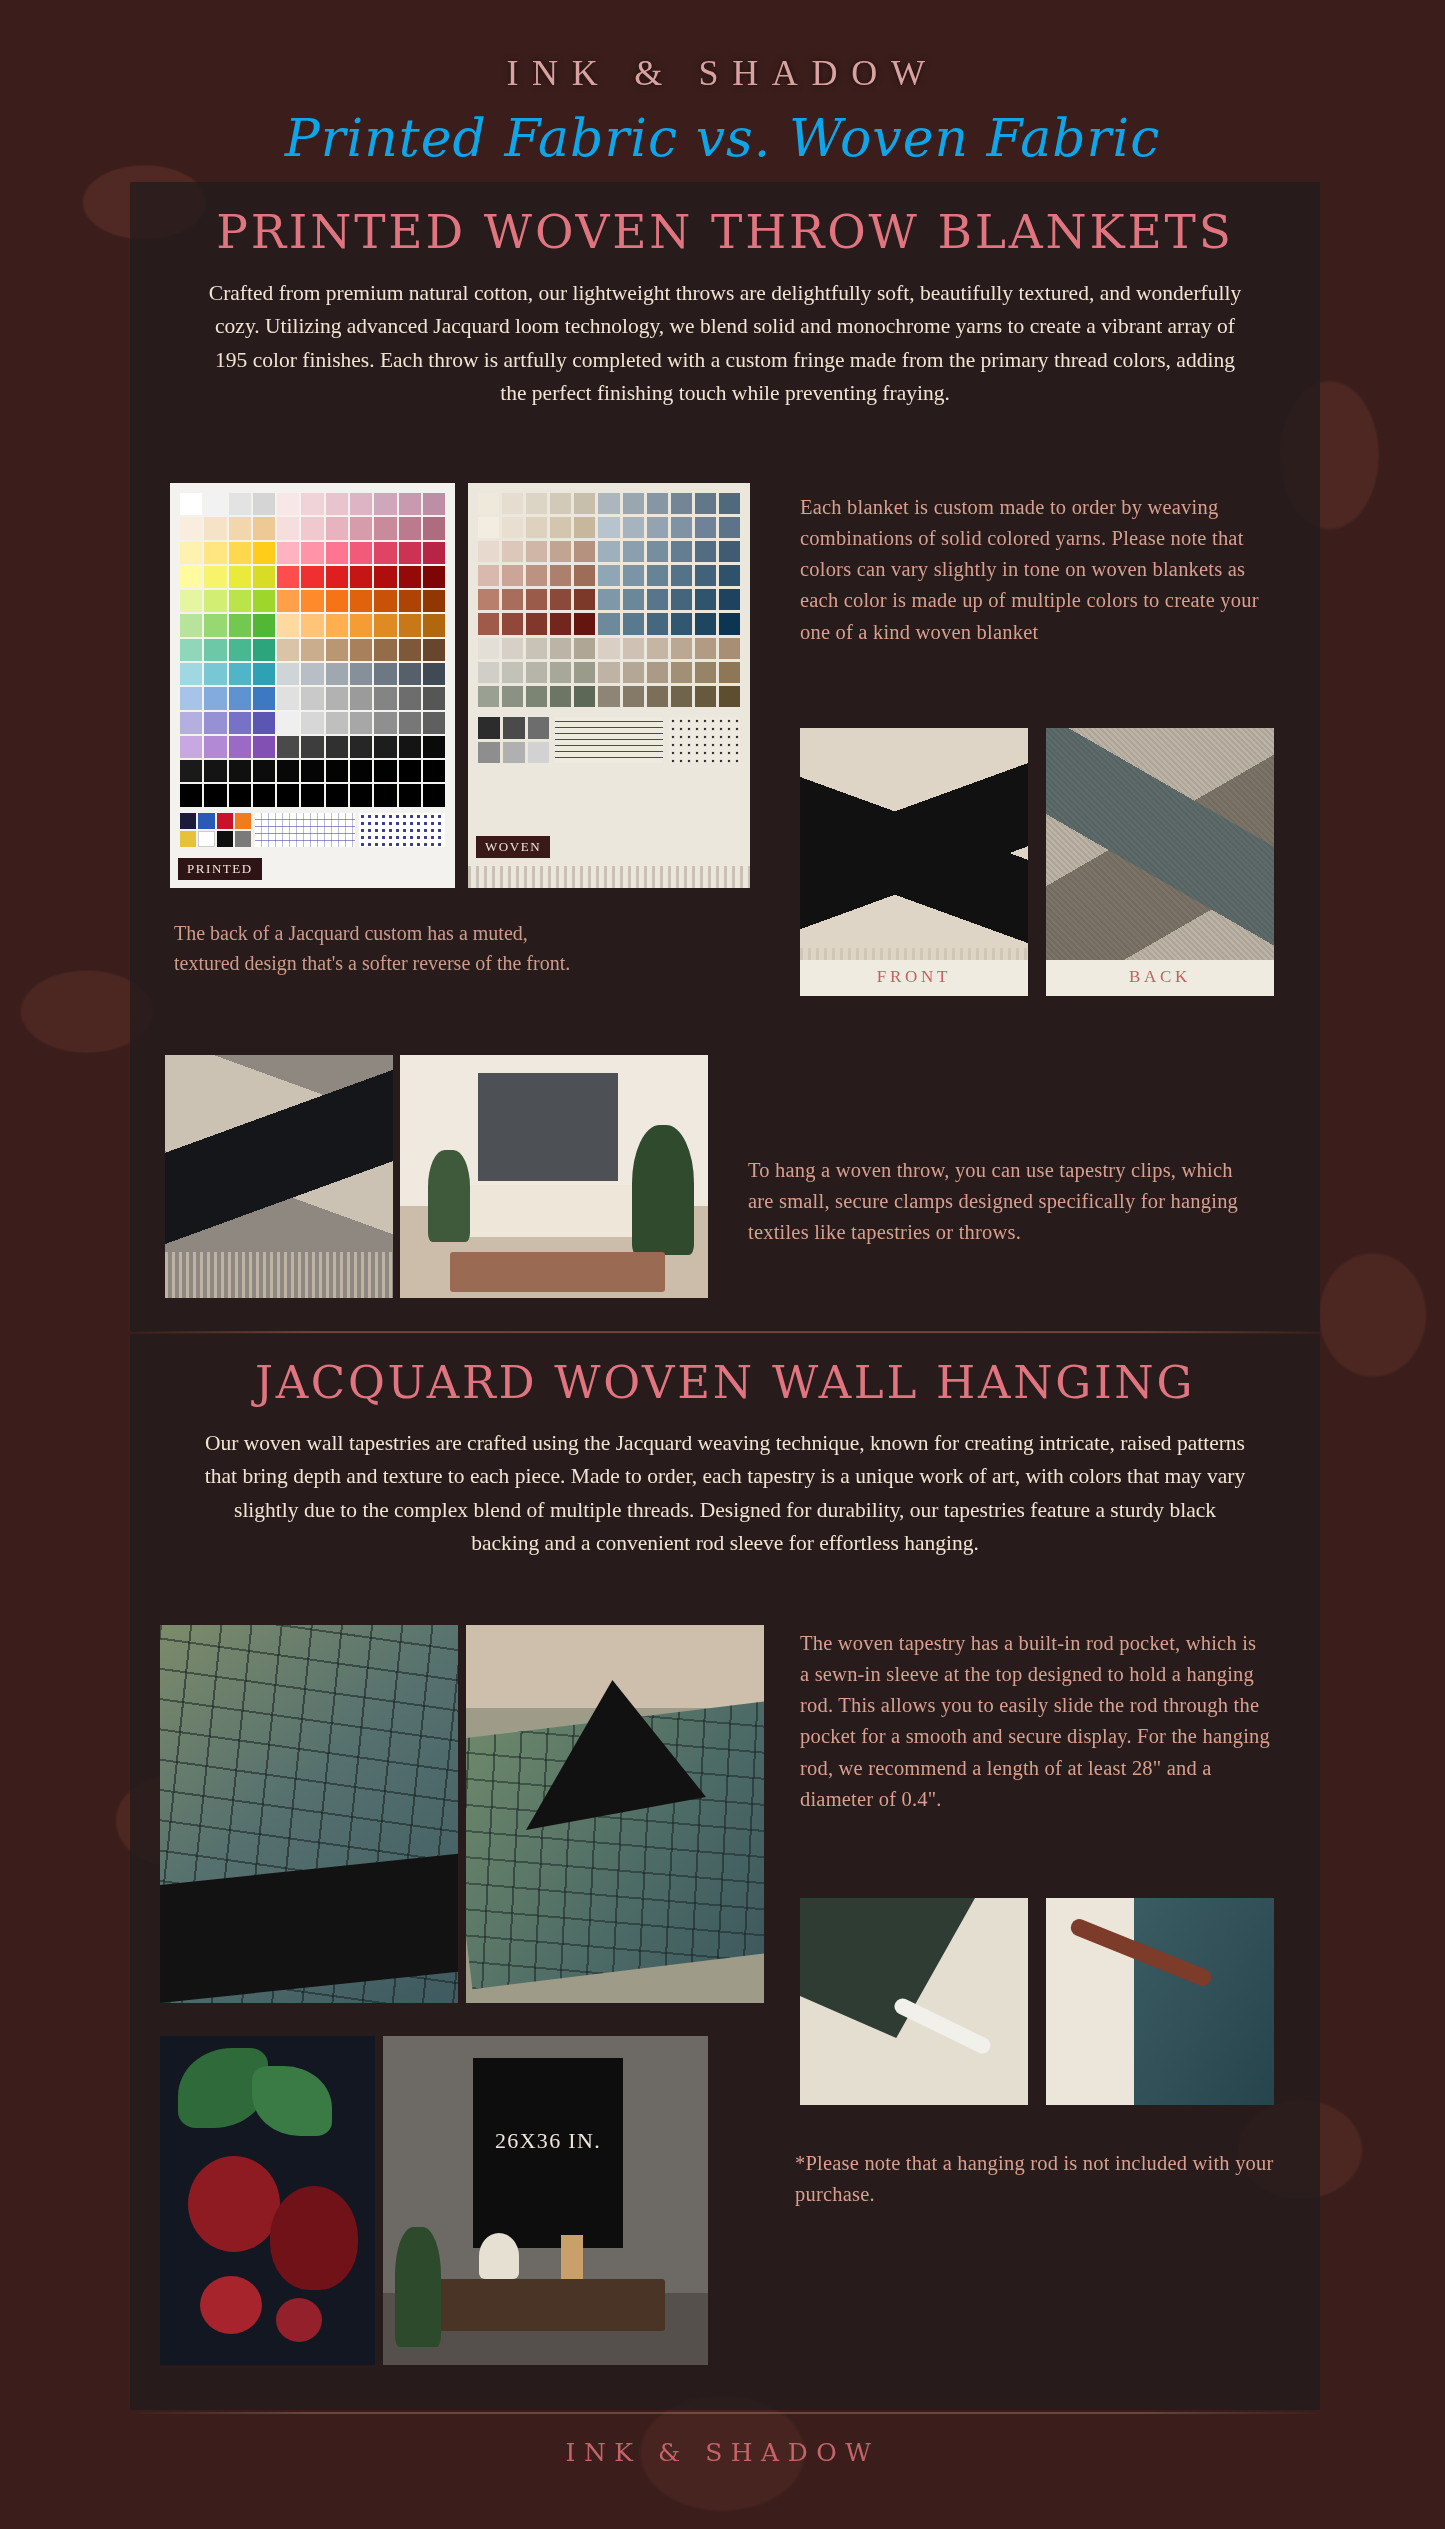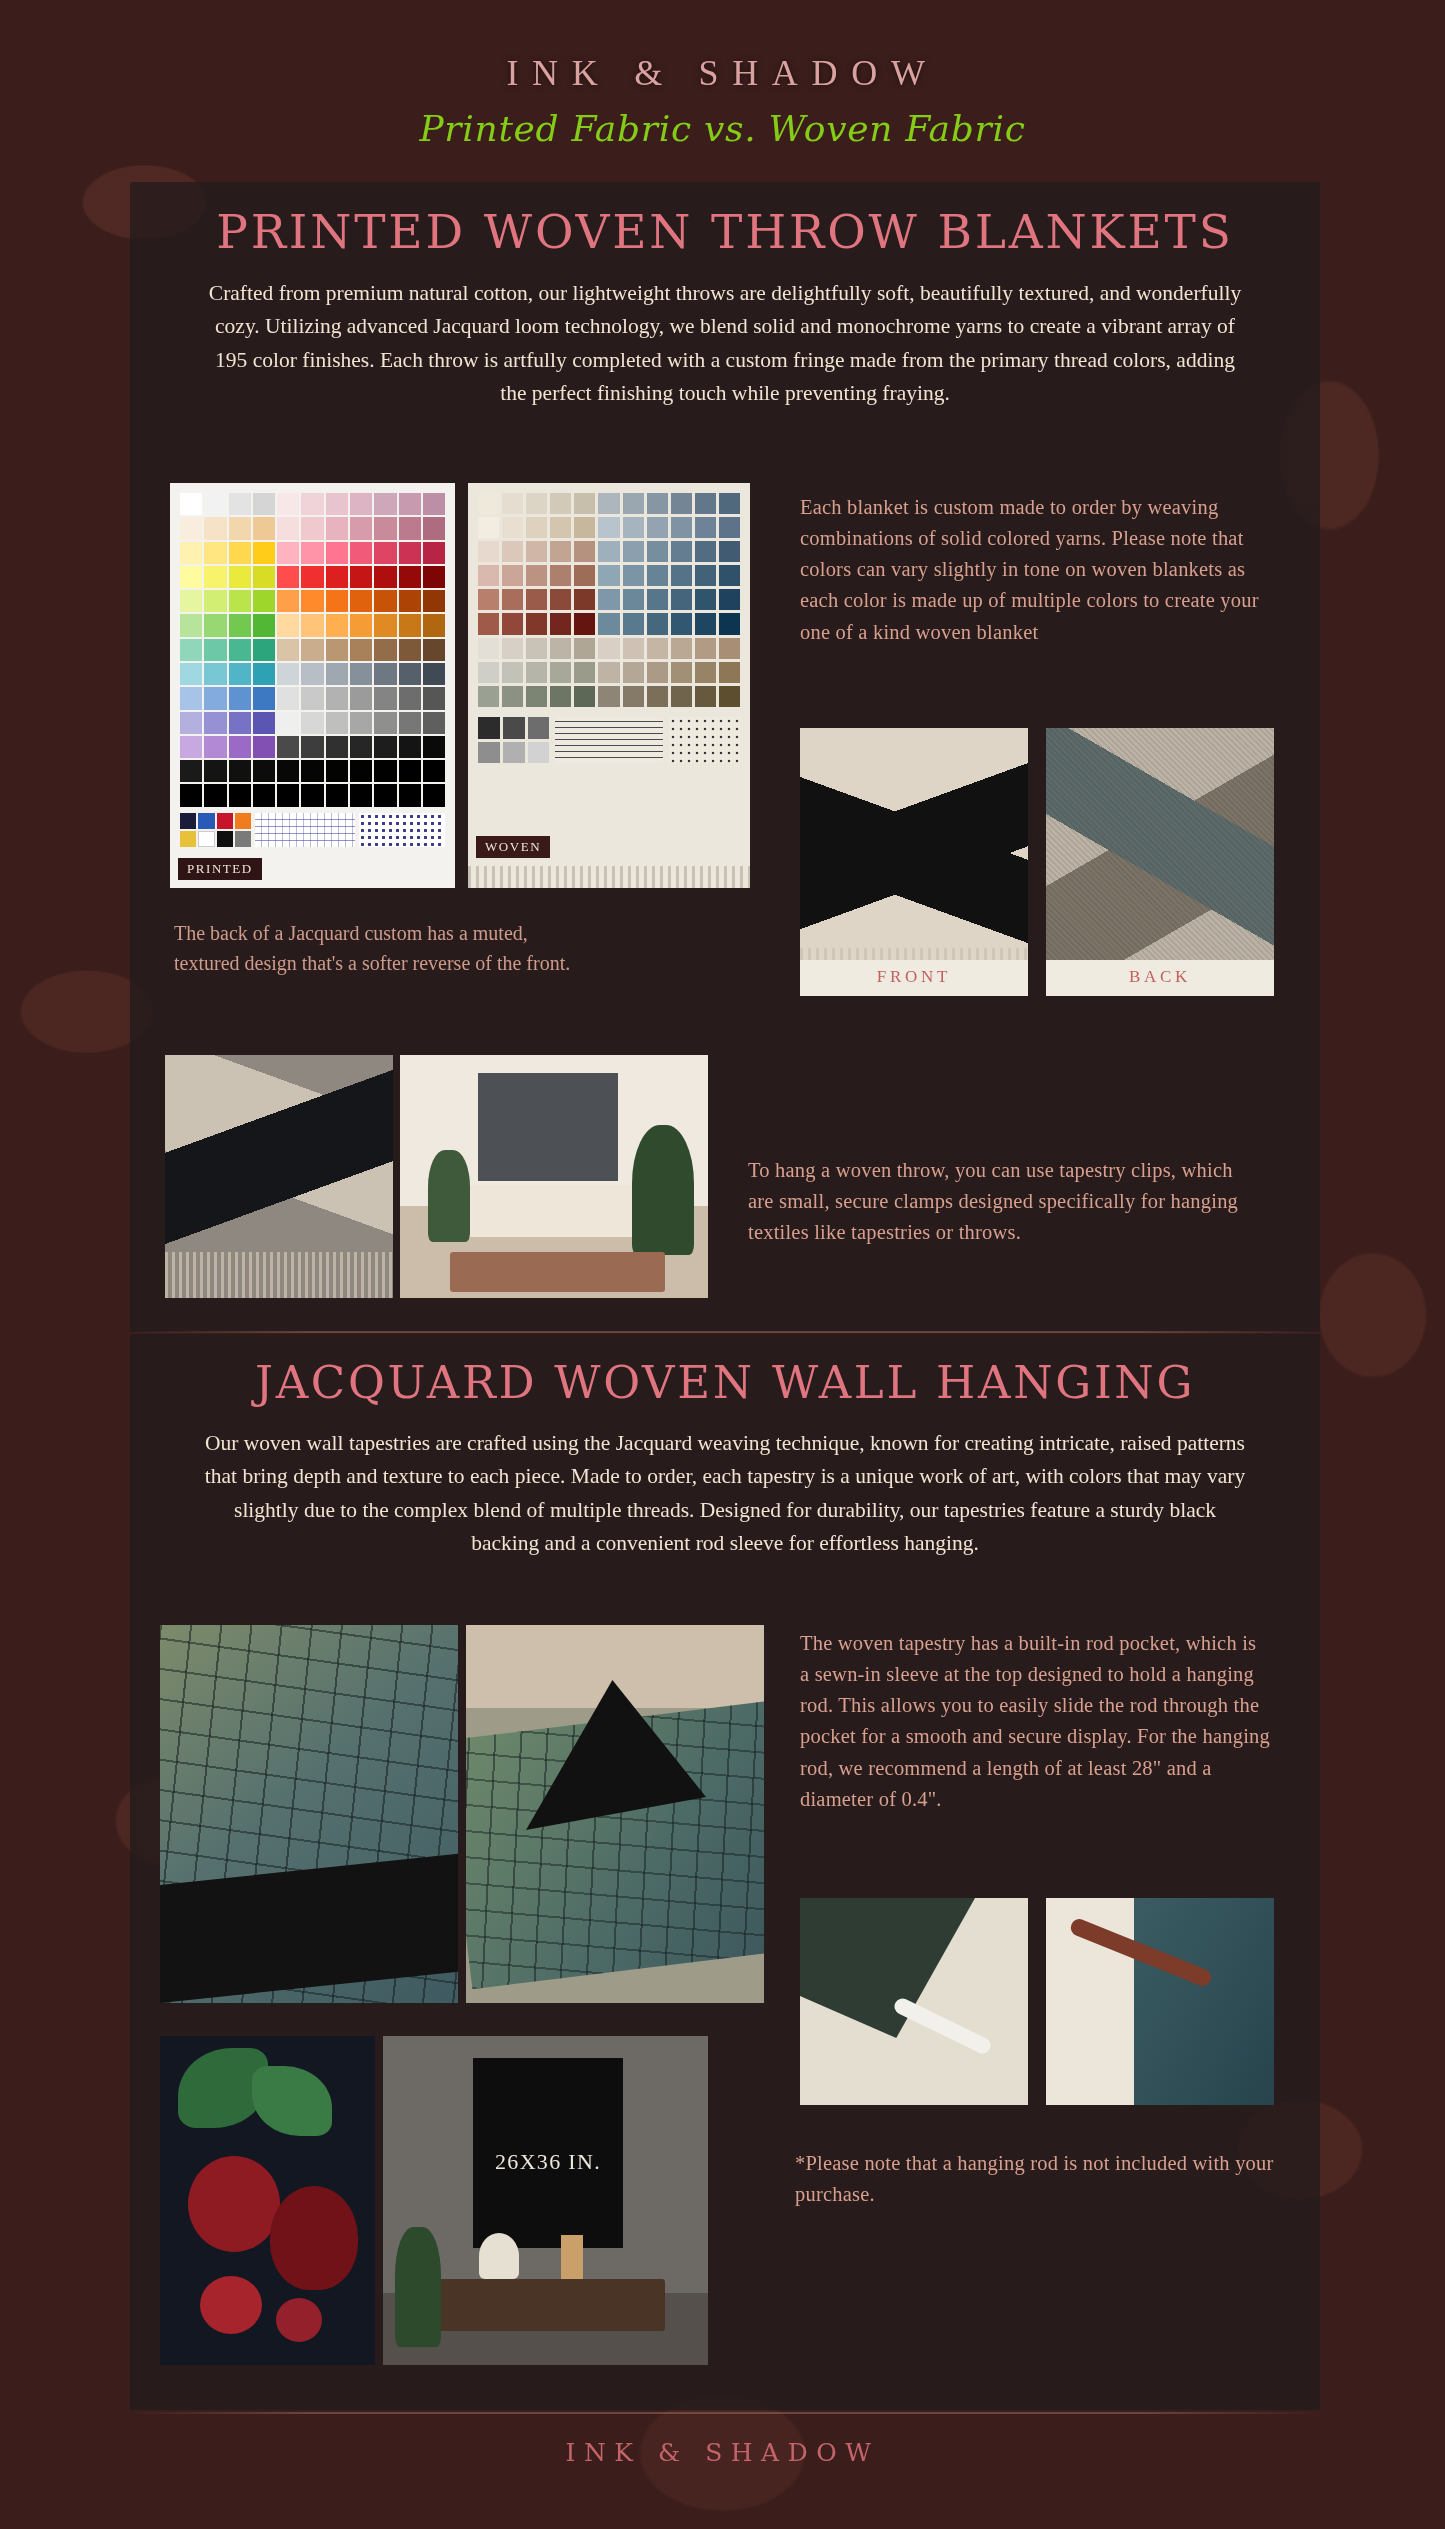--- a/index.html
+++ b/index.html
@@ -28,21 +28,21 @@
   }
   .page { position:relative; width:1445px; height:2529px; }
 
   .header { text-align:center; padding-top:52px; }
   .brand-top {
     color:#d9a1a0; letter-spacing:.38em; font-size:36px;
     font-family:"Liberation Serif", serif; font-weight:400;
     text-shadow:0 0 6px rgba(0,0,0,.6);
   }
   .brand-sub {
-    color:#84cc16; font-size:36px; margin-top:14px;
+    color:#0ea5e9; font-size:52px; margin-top:14px;
     font-style:italic; font-family:"DejaVu Serif", serif;
     letter-spacing:.02em;
   }
 
   .panel {
     position:absolute;
     left:130px; width:1190px;
     background:rgba(32,26,28,.72);
     border-radius:2px;
   }
@@ -515,21 +515,21 @@
     <div style="position:absolute; left:92px; top:30px; width:80px; height:70px; background:#3a7a45; border-radius:20% 60% 20% 60%;"></div>
     <div style="position:absolute; left:28px; top:120px; width:92px; height:96px; background:#8e1b22; border-radius:50%;"></div>
     <div style="position:absolute; left:110px; top:150px; width:88px; height:104px; background:#701218; border-radius:50% 50% 45% 45%;"></div>
     <div style="position:absolute; left:40px; top:240px; width:62px; height:58px; background:#a8242c; border-radius:50%;"></div>
     <div style="position:absolute; left:116px; top:262px; width:46px; height:44px; background:#93202a; border-radius:50%;"></div>
   </div>
 
   <div class="img" style="left:383px; top:2036px; width:325px; height:329px;">
     <div style="position:absolute; inset:0; background:linear-gradient(#6d6a66 0 78%, #55504c 78% 100%);"></div>
     <div style="position:absolute; left:90px; top:22px; width:150px; height:190px; background:#0d0d0d;"></div>
-    <div class="pill-label" style="left:90px; top:113px; width:150px;font-family:Liberation Serif, serif;">
+    <div class="pill-label" style="left:90px; top:92px; width:150px;font-family:Liberation Serif, serif;">
       <span>26X36 IN.</span>
     </div>
     <div style="position:absolute; left:52px; bottom:34px; width:230px; height:52px; background:#4a3426; border-radius:3px;"></div>
     <div style="position:absolute; left:96px; bottom:86px; width:40px; height:46px; background:#e6e0d2; border-radius:50% 50% 6px 6px;"></div>
     <div style="position:absolute; left:178px; bottom:86px; width:22px; height:44px; background:#c9a06a;"></div>
     <div style="position:absolute; left:12px; bottom:18px; width:46px; height:120px; background:#2d4a2c; border-radius:40% 40% 10% 10%;"></div>
   </div>
 
   <div class="rose-text" style="position:absolute; left:795px; top:2148px; width:480px;">*Please note that a hanging rod is not included with your purchase.</div>
 

